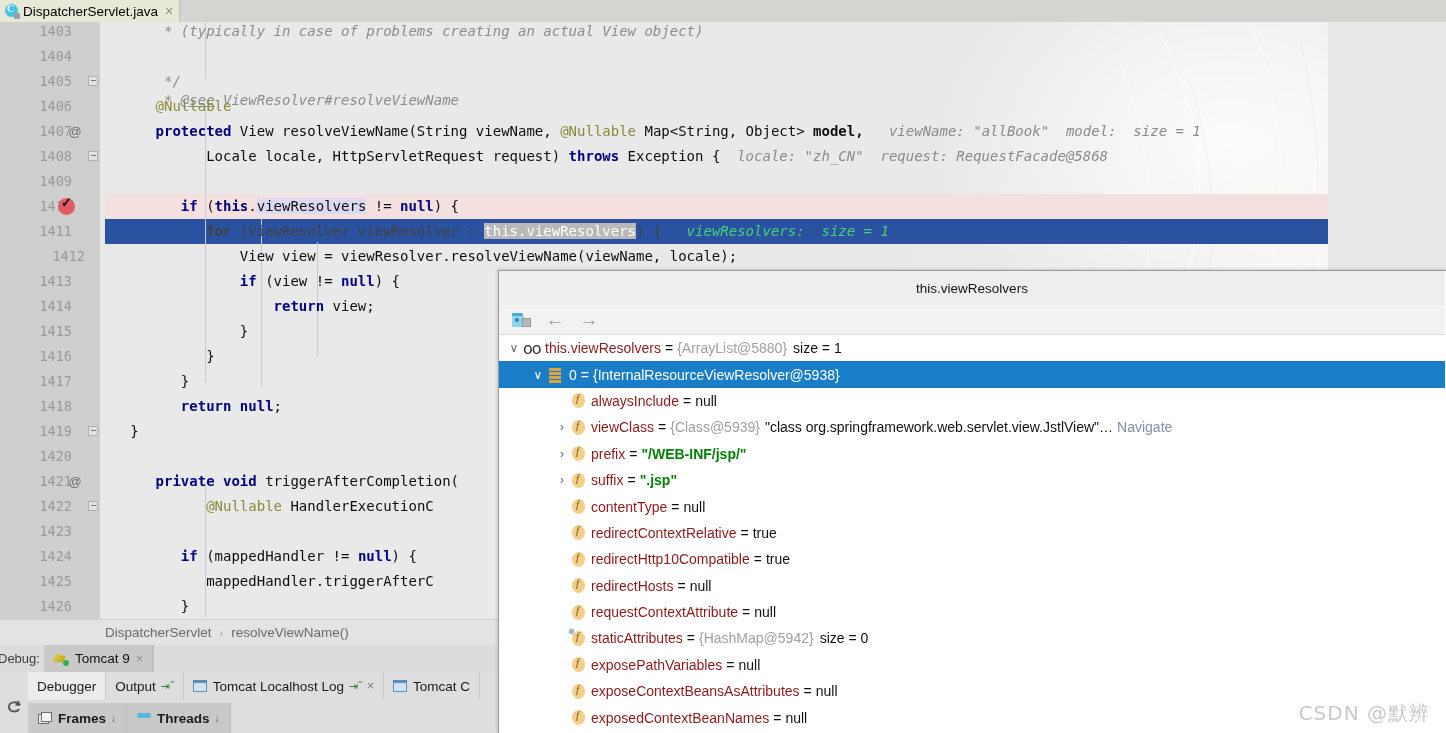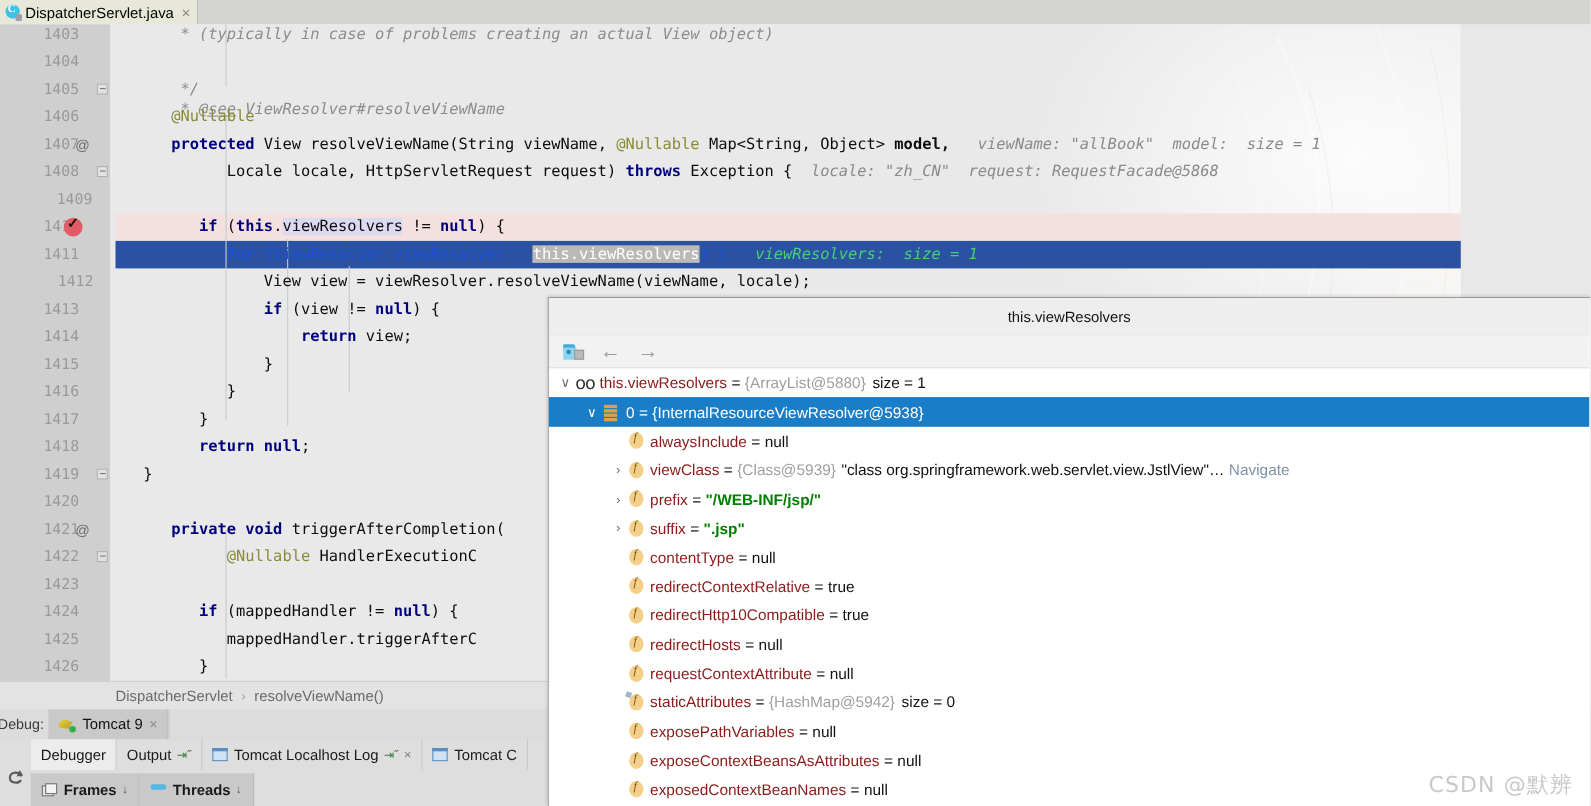--- a/index.html
+++ b/index.html
@@ -102,21 +102,21 @@
   }
   .rowbg{position:absolute;left:0;height:25px;width:1446px;}
   .row-bp{background:#f4e0df;}
   .row-exec{background:#2a52a0;}
   .row-exec-gut{background:#ece8cc;}
 
   .kw{color:#00007f;font-weight:bold;}
   .ann{color:#8a8a3a;}
   .cmt{color:#8c8c8c;font-style:italic;}
   .hintv{color:#8a8a8a;font-style:italic;}
-  .onblue{color:#1d4ed8;}
+  .onblue{color:#404040;}
   .hint-green{color:#45d07a;font-style:italic;}
   .sel-white{background:#b9b9b9;color:#fff;}
   .vhint-purplebg{background:#dcdaf0;}
 
   .indent-guide{position:absolute;width:1px;background:#c3ccd4;}
 
   
   #breadcrumb{
     position:absolute;left:0;top:619px;width:1446px;height:26px;
     background:#e3e3e3;border-top:1px solid #cfcfcf;
@@ -295,21 +295,21 @@
       <div class="rowbg row-exec" style="top: 197px; left: 100px; width: 1346px;"></div>
       <div class="rowbg row-exec-gut" style="top: 197px; width: 100px;"></div>
     </div>
   <div id="gutter">
       <div class="lineno" style="top: -3px;">1403</div>
       <div class="lineno" style="top: 22px;">1404</div>
       <div class="lineno" style="top: 47px;">1405</div>
       <div class="lineno" style="top: 72px;">1406</div>
       <div class="lineno" style="top: 97px;">1407</div>
       <div class="lineno" style="top: 122px;">1408</div>
-      <div class="lineno" style="top: 147px; padding-left: 12px;">1409</div>
+      <div class="lineno" style="top: 147px;">1409</div>
       <div class="lineno" style="top: 172px;">1410</div>
       <div class="lineno" style="top: 197px;">1411</div>
       <div class="lineno" style="top: 222px; padding-left: 13px;">1412</div>
       <div class="lineno" style="top: 247px;">1413</div>
       <div class="lineno" style="top: 272px;">1414</div>
       <div class="lineno" style="top: 297px;">1415</div>
       <div class="lineno" style="top: 322px;">1416</div>
       <div class="lineno" style="top: 347px;">1417</div>
       <div class="lineno" style="top: 372px;">1418</div>
       <div class="lineno" style="top: 397px;">1419</div>

